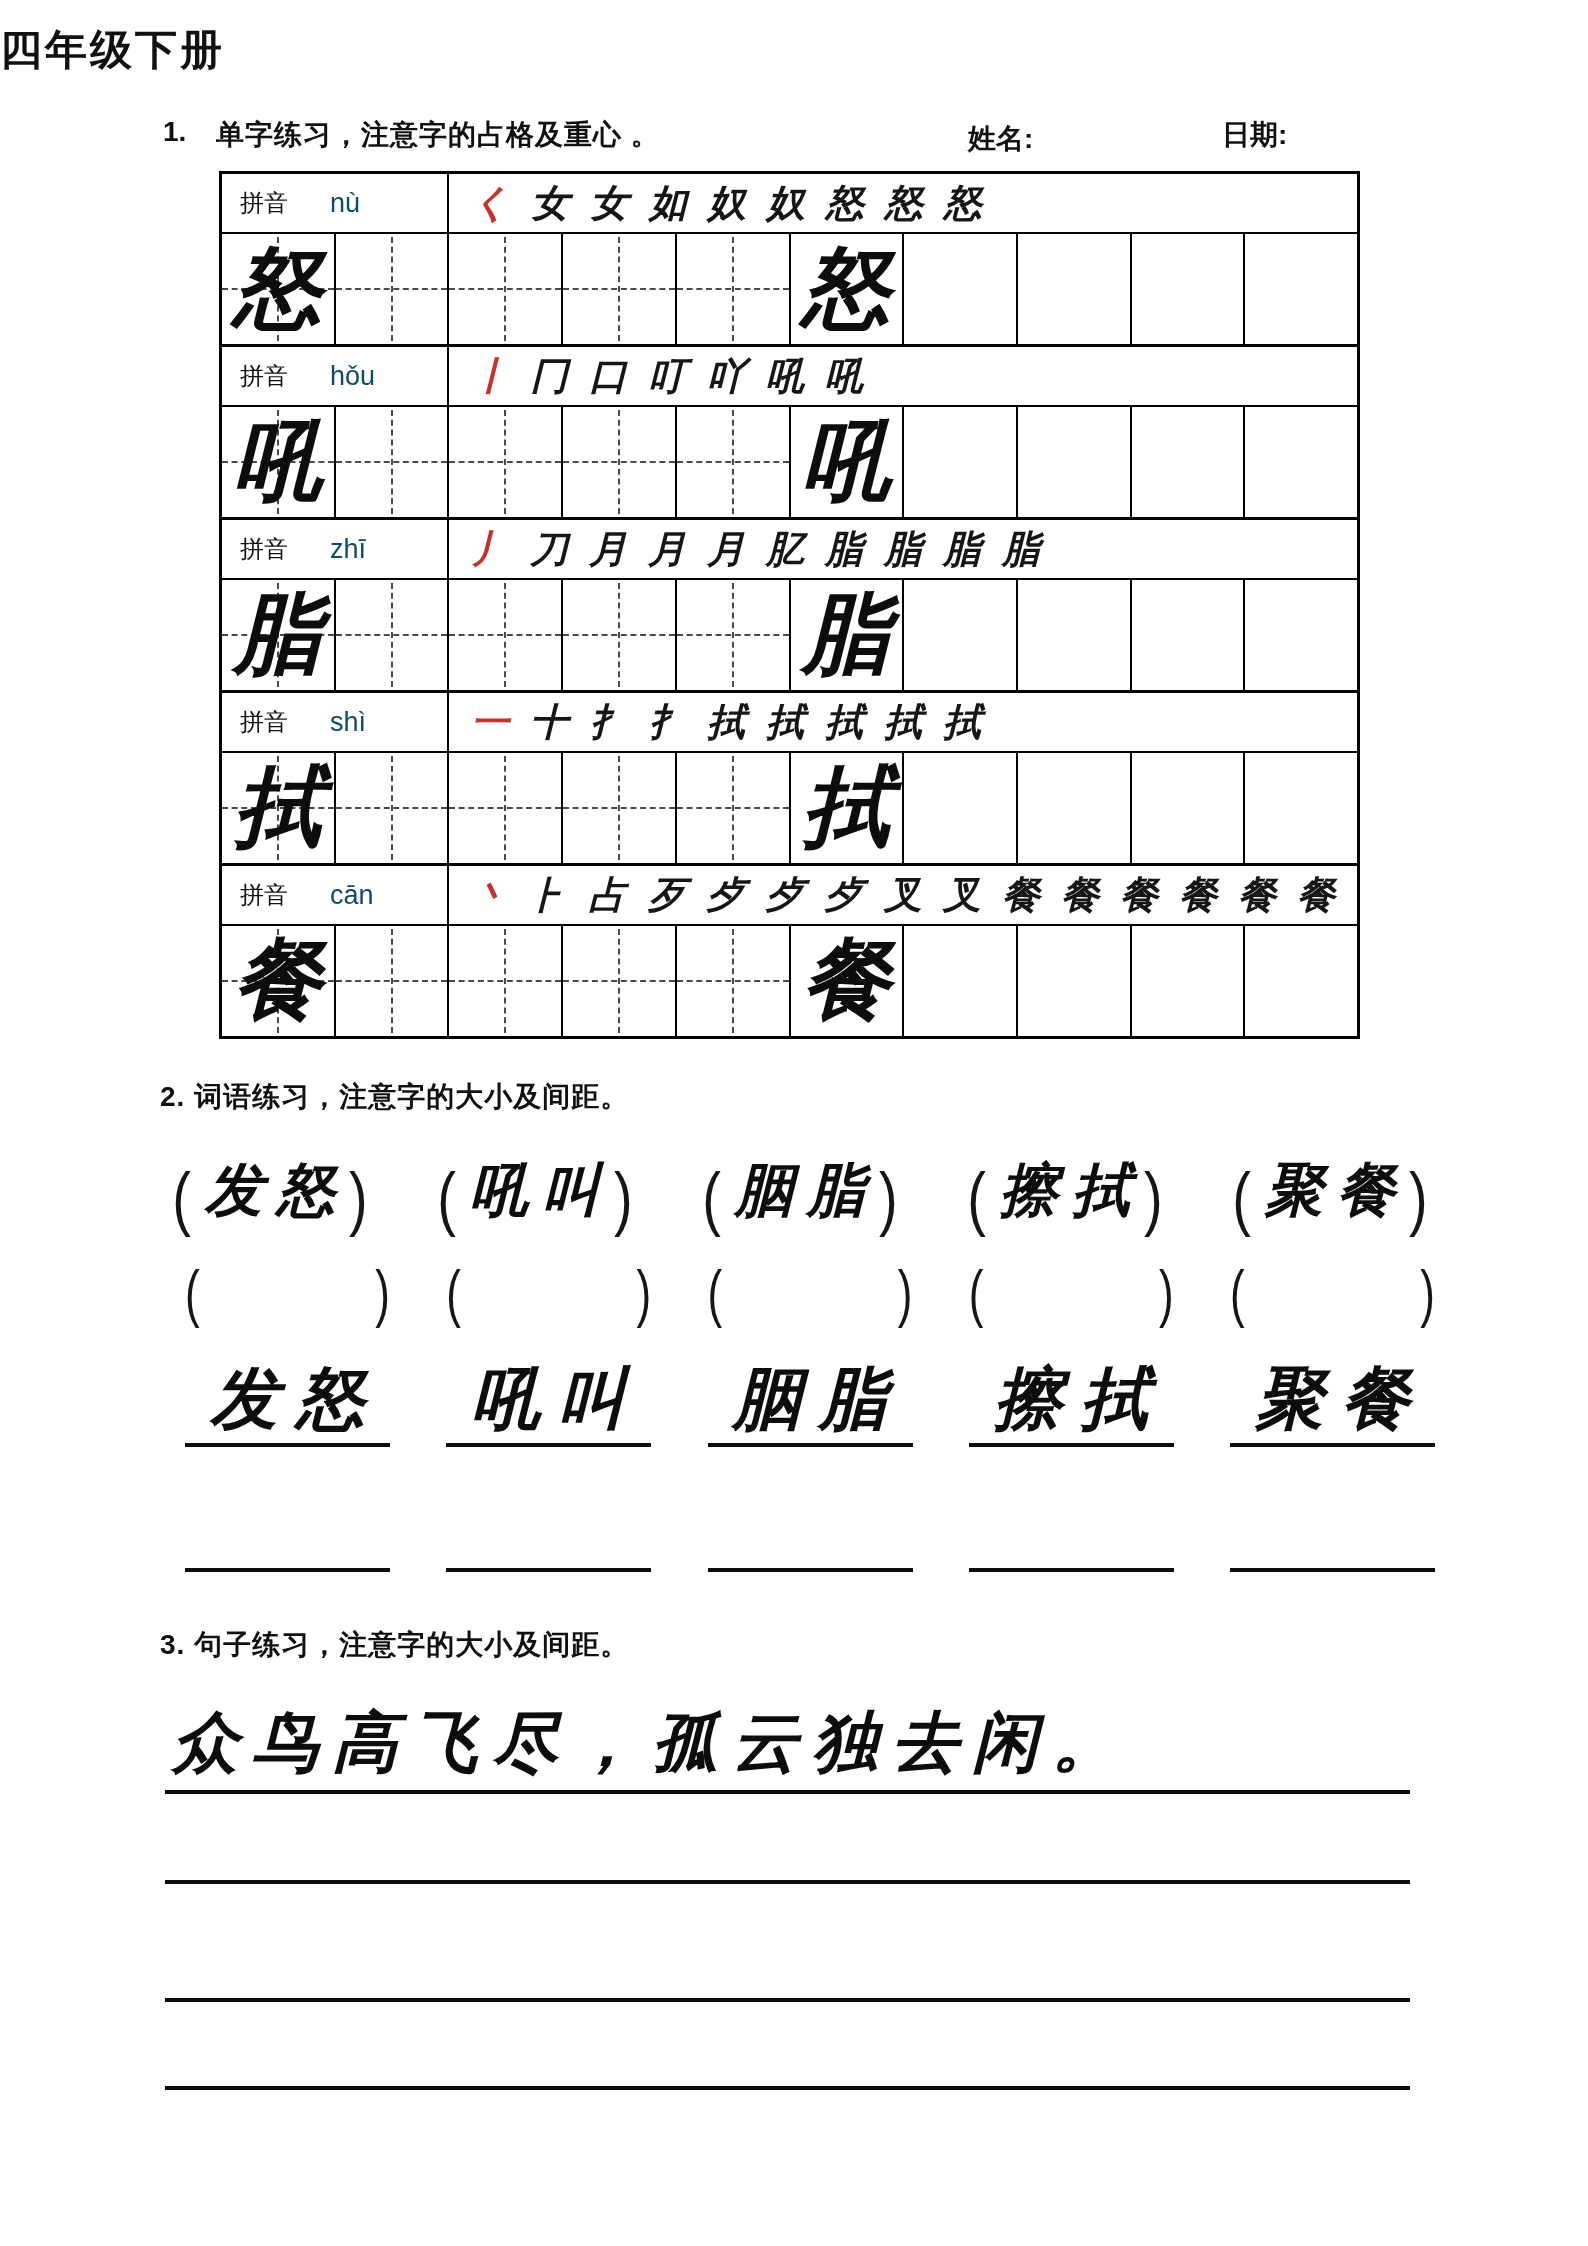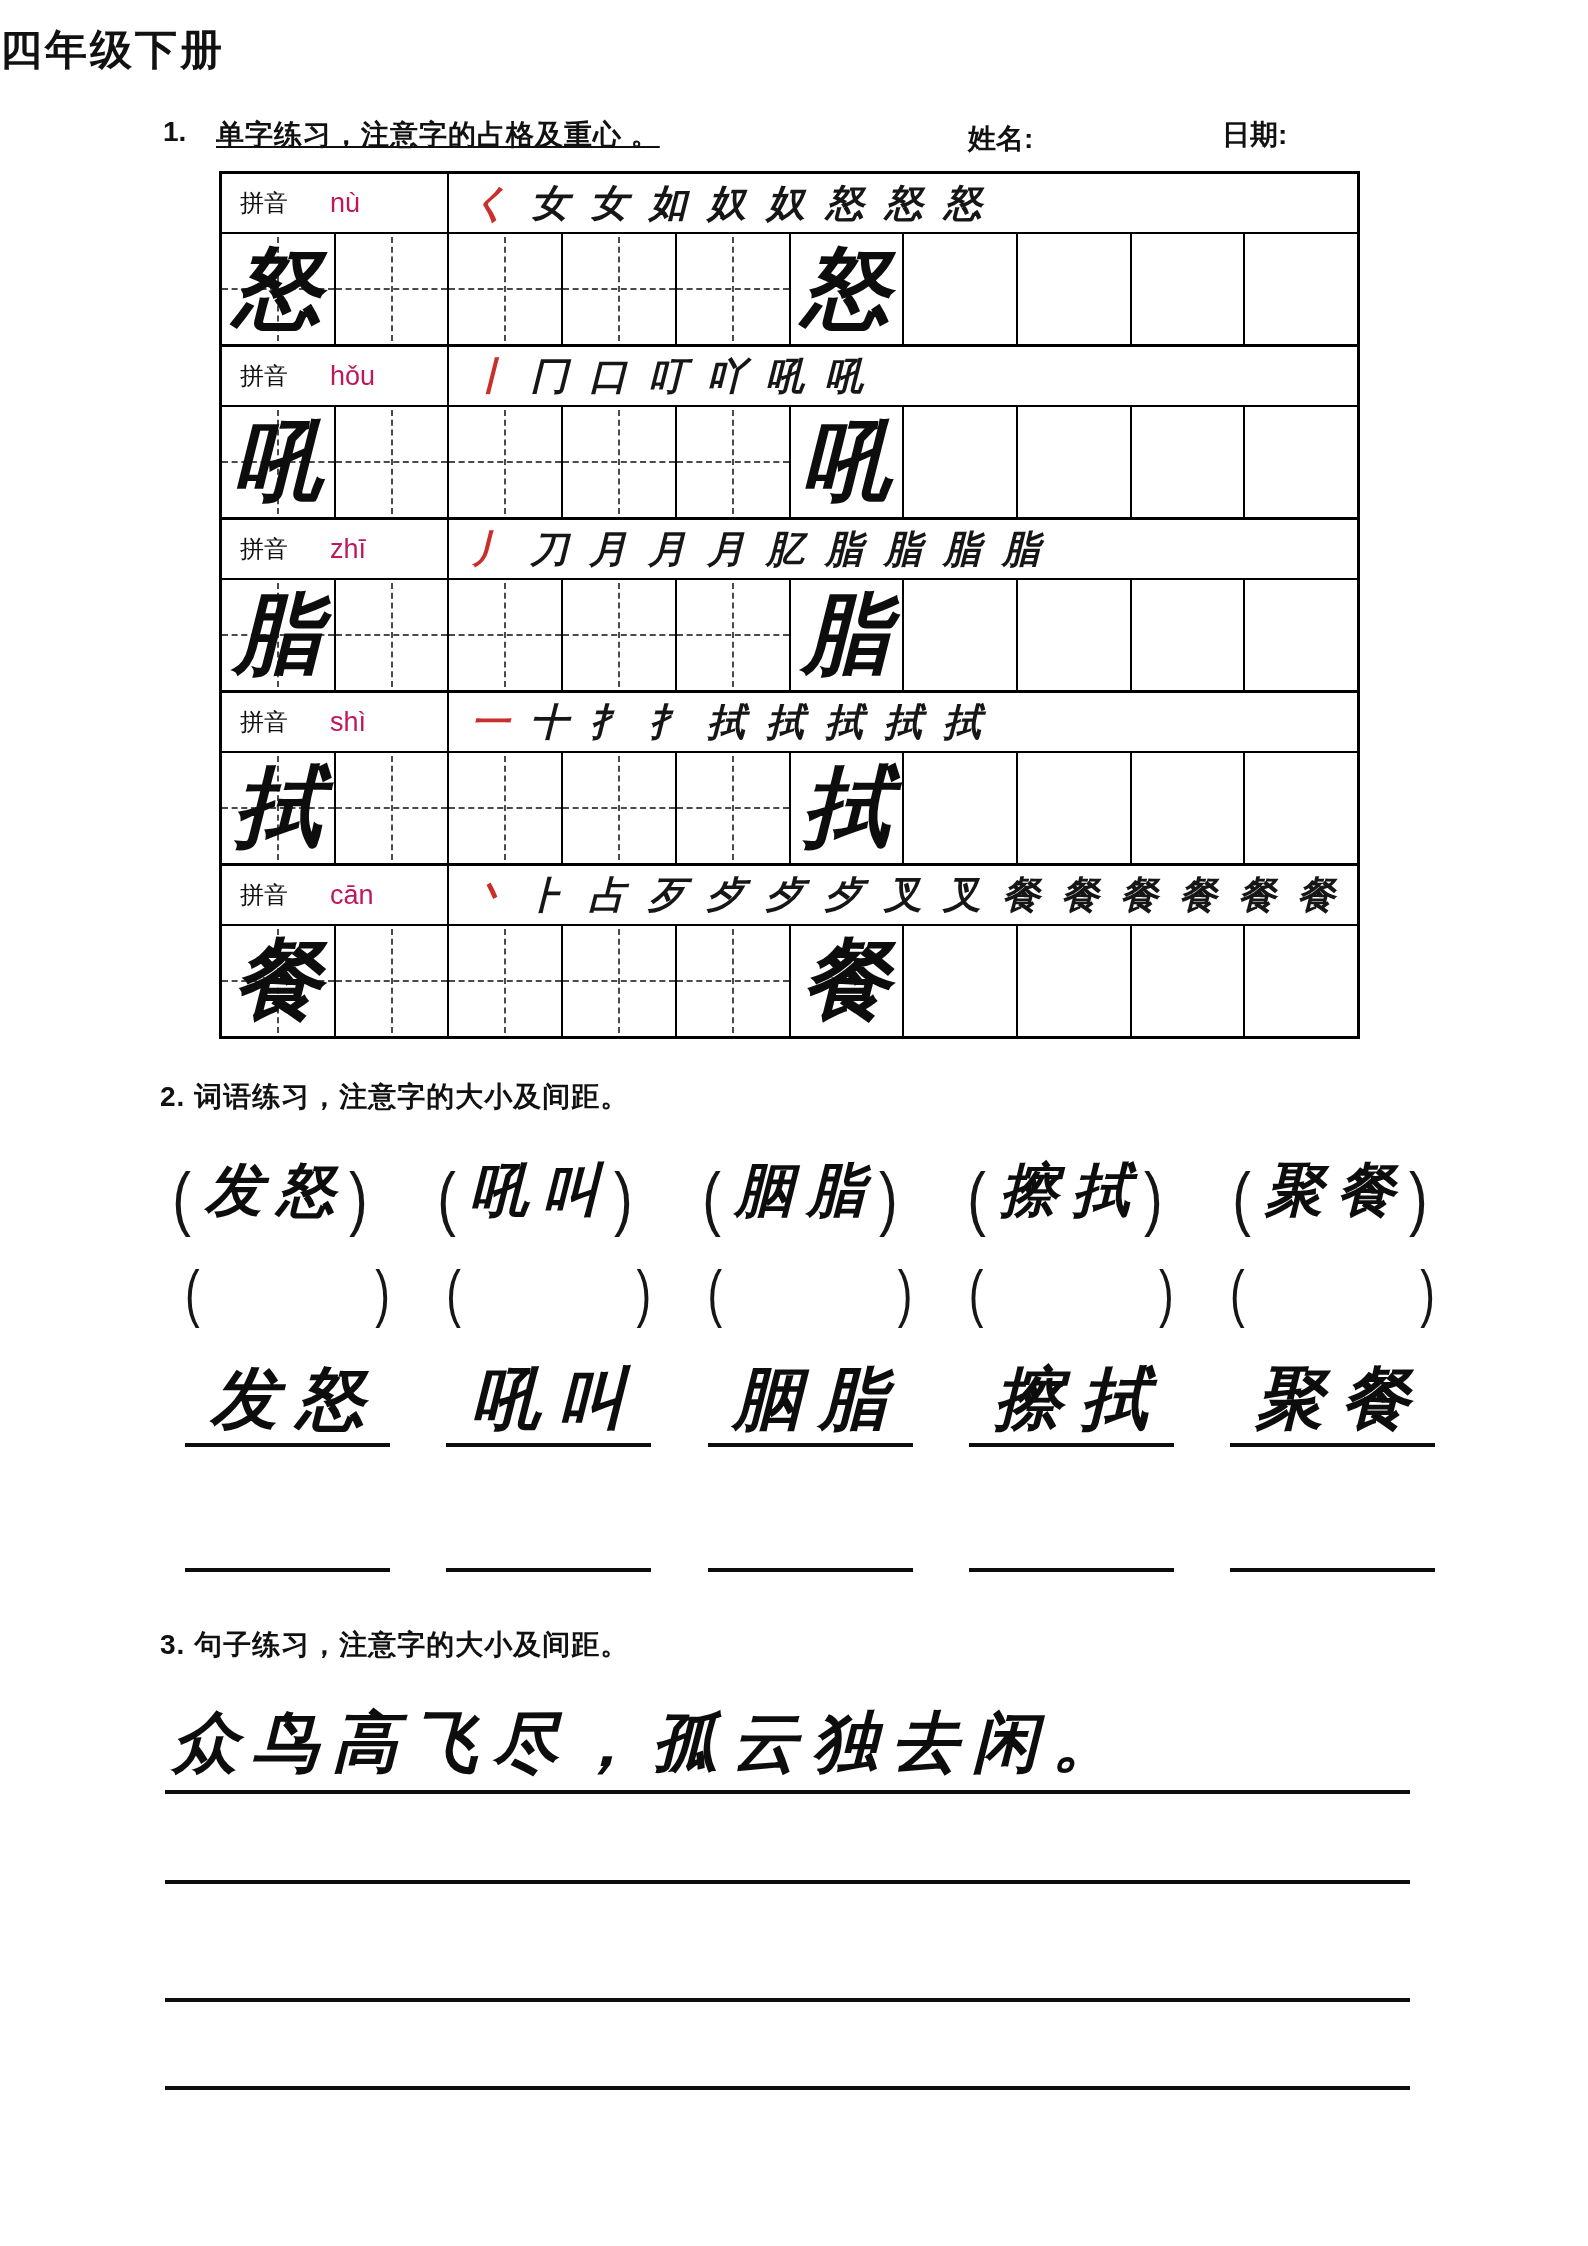--- a/index.html
+++ b/index.html
@@ -12,21 +12,21 @@
   .sec-head{font-size:28px;font-weight:600;letter-spacing:1px;}
   .num-label{font-size:28px;font-weight:600;}
   .name-date{font-size:28px;font-weight:700;}
 
   
   .char-table{left:219px;top:171px;width:1141px;border:3px solid #000;box-sizing:border-box;background:#fff;}
   .pinyin-row{display:flex;height:60px;border-bottom:2px solid #000;box-sizing:border-box;}
   .pinyin-cell{width:227px;flex:0 0 227px;border-right:2px solid #000;box-sizing:border-box;
                display:flex;align-items:center;padding-left:18px;gap:42px;text-align:center;}
   .pinyin-label{font-size:24px;color:#111;}
-  .pinyin-value{font-size:27px;color:#be185d;}
+  .pinyin-value{font-size:27px;color:#0c4a6e;}
   .strokes-cell{flex:1;display:flex;align-items:center;padding-left:22px;gap:21px;overflow:hidden;}
   .stroke-stage{font-family:"Liberation Serif","DejaVu Serif",serif;font-style:italic;font-weight:700;
                 font-size:38px;line-height:1;color:#161616;}
   .stroke-stage.red{color:#c9302c;}
   .practice-row{display:flex;height:113px;border-bottom:3px solid #000;box-sizing:border-box;}
   .char-block:last-child .practice-row{border-bottom:none;height:110px;}
   .cell{flex:1;position:relative;border-right:2px solid #000;box-sizing:border-box;background:#fff;}
   .cell:last-child{border-right:none;}
   .cell.guided::before{content:"";position:absolute;left:50%;top:3px;bottom:3px;border-left:2px dashed #4a4a4a;margin-left:-1px;}
   .cell.guided::after{content:"";position:absolute;top:50%;left:0;right:0;border-top:2px dashed #4a4a4a;margin-top:-1px;}
@@ -55,21 +55,21 @@
   .footer{left:0;right:0;text-align:center;font-size:27px;color:#333;}
 </style>
 </head>
 <body>
 
 <div class="page">
 
   <div class="abs title">四年级下册</div>
 
   <div class="abs num-label" style="top:116px;left:163px;">1.</div>
-  <div class="abs sec-head" style="top:116px;left:216px;text-decoration:underline;">单字练习，注意字的占格及重心 。</div>
+  <div class="abs sec-head" style="top:116px;left:216px;">单字练习，注意字的占格及重心 。</div>
   <div class="abs name-date" style="top:120px;left:968px;">姓名:</div>
   <div class="abs name-date" style="top:116px;left:1222px;">日期:</div>
 
   <div class="abs char-table" id="char-table">
       <div class="char-block">
         <div class="pinyin-row">
           <div class="pinyin-cell">
             <span class="pinyin-label">拼音</span>
             <span class="pinyin-value">nù</span>
           </div>

